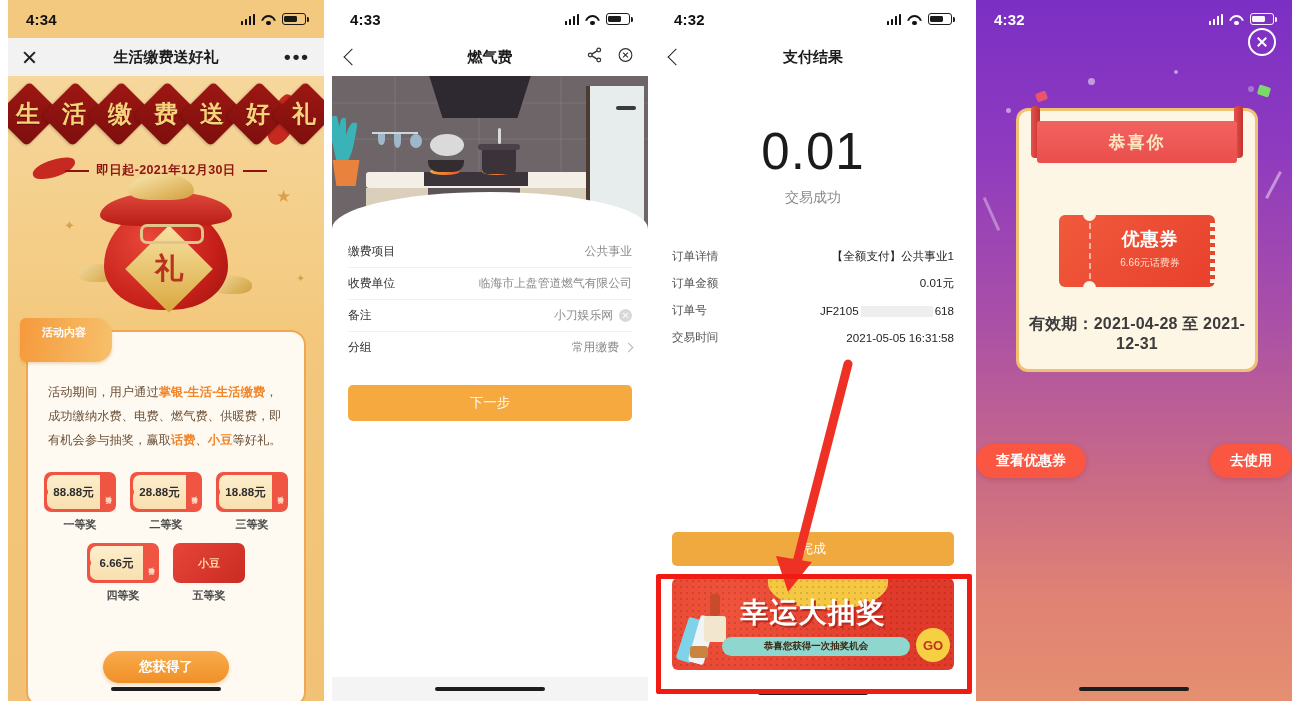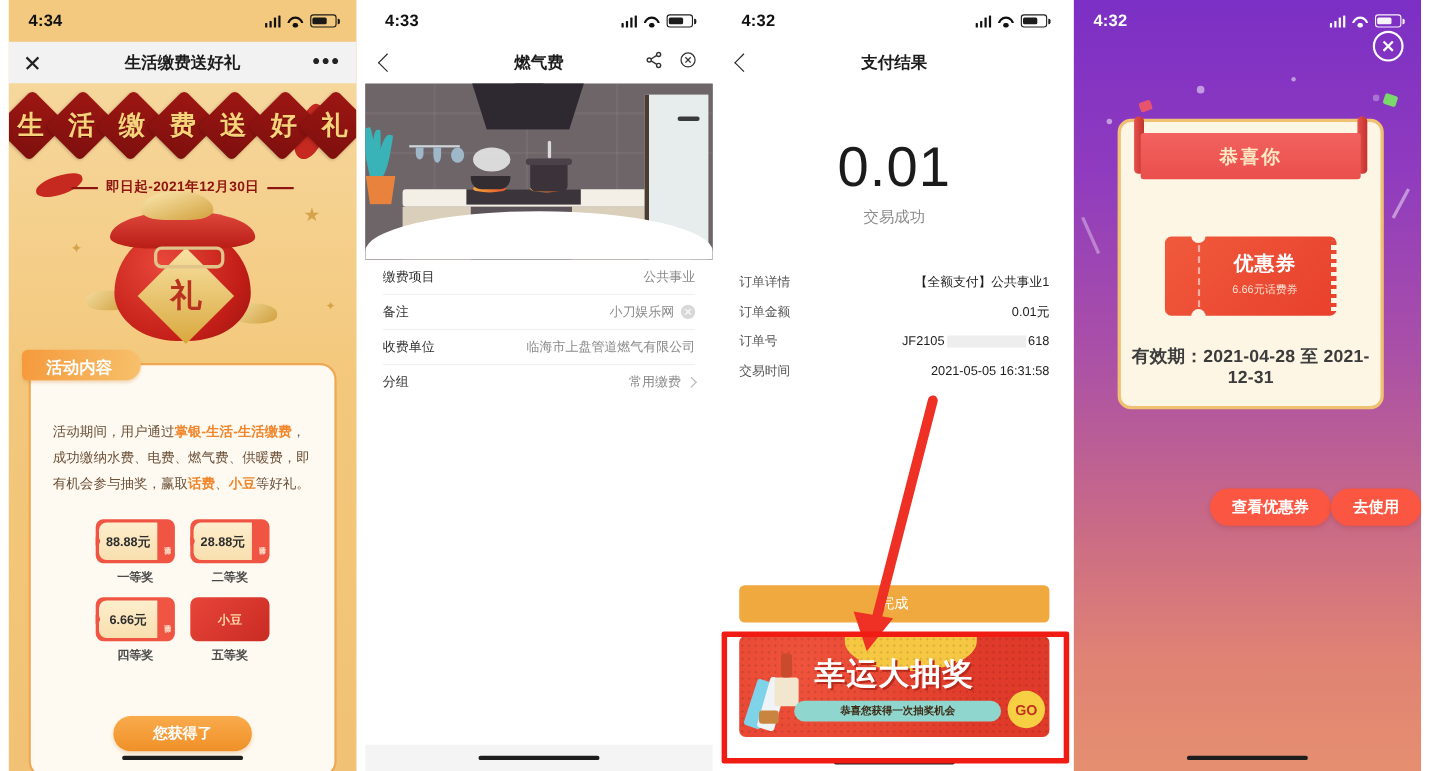--- a/index.html
+++ b/index.html
@@ -61,21 +61,21 @@
   .bag{position:absolute;left:50%;top:96px;transform:translateX(-50%);width:148px;height:140px;}
   .bag-body{position:absolute;left:12px;top:34px;width:124px;height:104px;border-radius:50% 50% 46% 46%/58% 58% 42% 42%;background:radial-gradient(circle at 35% 32%,#e8473a,#c41f18 65%,#9c130f);}
   .bag-gold{position:absolute;left:46px;top:66px;width:62px;height:62px;transform:rotate(45deg);background:linear-gradient(135deg,#f8e2a4,#d9a83e);}
   .bag-gold span{position:absolute;left:50%;top:50%;transform:translate(-50%,-50%) rotate(-45deg);font-size:29px;color:#b8321f;font-weight:bold;}
   .bag-top{position:absolute;left:8px;top:20px;width:132px;height:34px;background:linear-gradient(180deg,#e0483c,#b81d16);border-radius:48% 48% 30% 30%/70% 70% 30% 30%;}
   .ingot{position:absolute;left:36px;top:2px;width:66px;height:26px;background:linear-gradient(160deg,#fbe9b3,#d2a03c);border-radius:46% 46% 34% 34%/66% 66% 34% 34%;}
   .rope{position:absolute;left:48px;top:52px;width:58px;height:14px;border:3px solid #e0c489;border-radius:7px;}
   .cloud{position:absolute;width:40px;height:18px;background:linear-gradient(140deg,#f4dca0,#cf9f3c);border-radius:50% 50% 40% 40%;}
 
   .card{position:absolute;left:18px;right:18px;top:254px;bottom:32px;background:#fffaf1;border:2.5px solid #f0a752;border-radius:15px;}
-  .badge{position:absolute;left:-8px;top:-14px;background:linear-gradient(95deg,#f59a3c,#f7c06b);color:#fff;font-size:15px;font-weight:bold;padding:7px 26px 2px 22px;border-radius:6px 16px 16px 6px;box-shadow:0 2px 3px rgba(190,120,40,.25);}
+  .badge{position:absolute;left:-8px;top:-14px;background:linear-gradient(95deg,#f59a3c,#f7c06b);color:#fff;font-size:11px;font-weight:bold;padding:7px 26px 22px 22px;border-radius:6px 16px 16px 6px;box-shadow:0 2px 3px rgba(190,120,40,.25);}
   .desc{position:absolute;left:20px;right:20px;top:48px;font-size:12.3px;line-height:24px;color:#6b5038;}
   .hl{color:#f0852a;font-weight:bold;}
   .prizes{position:absolute;left:14px;right:14px;top:140px;}
   .prow{display:flex;justify-content:center;gap:14px;margin-bottom:11px;}
   .pitem{width:72px;text-align:center;}
   .coupon{position:relative;height:40px;border-radius:7px;overflow:hidden;background:#ef5542;display:flex;}
   .coupon .amt{flex:1;background:linear-gradient(180deg,#fdeecd,#f8dfae);display:flex;align-items:center;justify-content:center;font-size:11.5px;font-weight:bold;color:#2d2d2d;border-radius:7px 0 0 7px;margin:3px 0 3px 3px;}
   .coupon .tag{width:16px;display:flex;align-items:center;justify-content:center;}
   .coupon .tag span{writing-mode:vertical-rl;font-size:6.6px;color:#ffe0c9;letter-spacing:.5px;}
   .coupon .notch{position:absolute;left:-4px;top:50%;transform:translateY(-50%);width:8px;height:8px;border-radius:50%;background:#ef5542;}
@@ -155,21 +155,21 @@
   .win-line{position:absolute;left:0;right:0;top:68px;text-align:center;font-size:15px;font-weight:normal;color:#3b3b3b;margin-top:36px;}
   .win-line em{font-style:normal;color:#c9372e;}
   .ticket{position:absolute;left:40px;top:104px;width:156px;height:72px;background:linear-gradient(135deg,#f05a3c,#e8402c);border-radius:6px;}
   .tk-notch{position:absolute;width:13px;height:13px;border-radius:50%;background:#fdf6e4;}
   .tk-dash{position:absolute;left:30px;top:8px;bottom:8px;border-left:2px dashed rgba(255,255,255,.55);}
   .tk-main{position:absolute;left:36px;right:10px;top:12px;text-align:center;}
   .tk-title{color:#fff;font-size:18px;font-weight:bold;letter-spacing:1px;}
   .tk-sub{color:#ffdfd0;font-size:10px;margin-top:5px;}
   .tk-edge{position:absolute;right:-1px;top:4px;bottom:4px;width:6px;background:repeating-linear-gradient(180deg,transparent 0 4px,#fdf6e4 4px 8px);}
   .valid{position:absolute;left:0;right:0;bottom:16px;text-align:center;font-size:16px;font-weight:bold;color:#3c3c3c;letter-spacing:.2px;}
-  .p4-btns{position:absolute;left:0;right:0;top:444px;display:flex;justify-content:flex-end;}
+  .p4-btns{position:absolute;left:0;right:0;top:444px;display:flex;justify-content:space-between;}
   .p4-btn{height:34px;padding:0 20px;border-radius:18px;background:#fa5641;color:#fff;font-size:14px;font-weight:bold;display:flex;align-items:center;justify-content:center;box-shadow:0 2px 5px rgba(150,40,30,.25);}
   .homebar{position:absolute;left:50%;transform:translateX(-50%);bottom:10px;width:110px;height:4px;border-radius:3px;background:#1d1d1d;}
   .homebar.dk{background:#1d1d1d;}
   .p3-hb{bottom:6px;}
   .confetti{position:absolute;}
 </style>
 </head>
 <body>
 
 <div class="stage">
@@ -278,20 +278,30 @@
             </div>
             <div class="pitem">
               <div class="coupon">
                 <div class="notch"></div>
                 <div class="amt">28.88元</div>
                 <div class="tag">
                     <span>话费券</span>
                   </div>
               </div>
               <div class="plabel">二等奖</div>
+            </div>
+            <div class="pitem">
+              <div class="coupon">
+                <div class="notch"></div>
+                <div class="amt">18.88元</div>
+                <div class="tag">
+                    <span>话费券</span>
+                  </div>
+              </div>
+              <div class="plabel">三等奖</div>
             </div>
           </div>
           <div class="prow">
             <div class="pitem">
               <div class="coupon">
                 <div class="notch"></div>
                 <div class="amt">6.66元</div>
                 <div class="tag">
                     <span>话费券</span>
                   </div>
@@ -388,40 +398,41 @@
     </div>
 
     <div class="rows">
       <div class="row">
         <div class="lbl">缴费项目</div>
         <div class="val">
             <span>公共事业</span>
           </div>
       </div>
       <div class="row">
+        <div class="lbl">收费单位</div>
+        <div class="val">
+            <span>临海市上盘管道燃气有限公司</span>
+          </div>
+      </div>
+      <div class="row">
         <div class="lbl">备注</div>
         <div class="val">
             <span>小刀娱乐网</span>
             <span class="clearbtn"></span>
-          </div>
-      </div>
-      <div class="row">
-        <div class="lbl">收费单位</div>
-        <div class="val">
-            <span>临海市上盘管道燃气有限公司</span>
           </div>
       </div>
       <div class="row" style="border-bottom:none;">
         <div class="lbl">分组</div>
         <div class="val">
             <span>常用缴费</span>
             <span class="chev"></span>
           </div>
       </div>
     </div>
+    <div class="nextbtn">下一步</div>
     <div class="p2-grey"></div>
     <div class="homebar"></div>
   </div>
 
   <div class="panel p3">
     <div class="statusbar dark">
       <div class="sb-time">4:32</div>
       <div class="sb-right">
         <div class="sig">
             <i></i>

